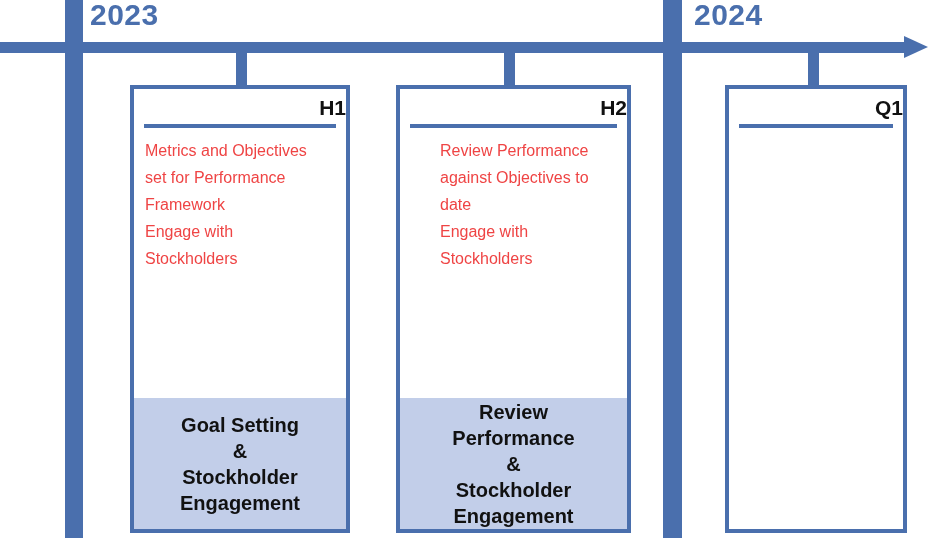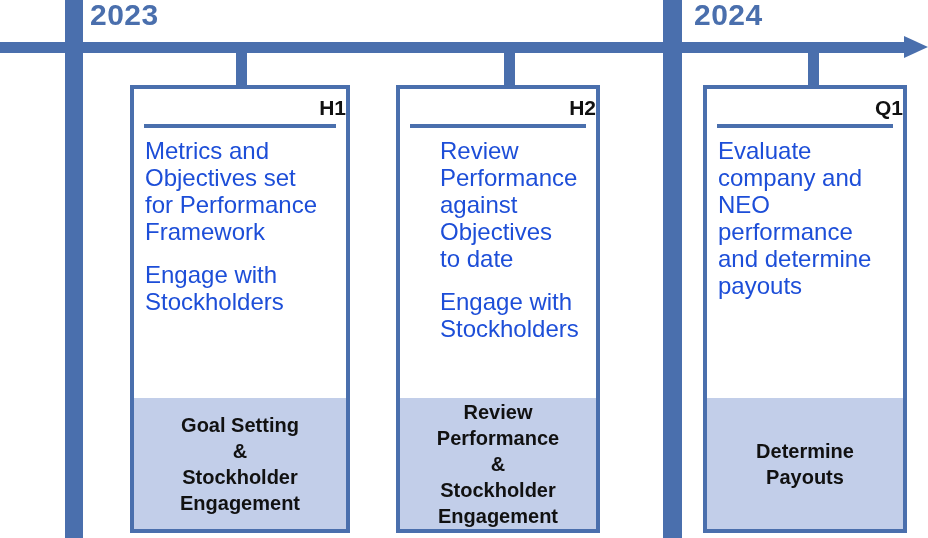--- a/index.html
+++ b/index.html
@@ -56,45 +56,45 @@
   .card {
     position: absolute;
     top: 85px; height: 448px;
     box-sizing: border-box;
     border: 4px solid #4a6fad;
     background: #ffffff;
     display: flex;
     flex-direction: column;
   }
   .card.c1 { left: 130px; width: 220px; }
-  .card.c2 { left: 396px; width: 204px; }
-  .card.c3 { left: 703px; width: 204px; }
+  .card.c2 { left: 396px; width: 235px; }
+  .card.c3 { left: 725px; width: 182px; }
   .card-title {
     text-align: right;
     font-weight: bold;
     font-size: 21px;
     color: #111111;
     padding: 7px 0 4px 0;
   }
   .card-rule {
     height: 4px;
     background: #4a6fad;
     margin: 0 10px;
   }
   .card-body {
     flex: 1;
-    font-size: 24px;
+    font-size: 16px;
     line-height: 27px;
-    color: #1d4ed8;
+    color: #ef4444;
     padding: 9px 20px 0 11px;
   }
   .card.c1 .card-body { padding-right: 23px; }
   .card.c2 .card-body { padding-right: 20px; padding-left: 40px; }
   .card.c3 .card-body { padding-right: 6px; }
-  .para + .para { margin-top: 16px; }
+  .para + .para { }
   .card-footer {
     height: 131px;
     background: #c2cee9;
     display: flex;
     align-items: center;
     justify-content: center;
     text-align: center;
     font-weight: bold;
     font-size: 20px;
     line-height: 26px;
@@ -142,20 +142,15 @@
     <div class="card-footer">Review
 Performance
 &amp;
 Stockholder
 Engagement</div>
   </div>
 
   <div class="card c3">
     <div class="card-title">Q1</div>
     <div class="card-rule"></div>
-    <div class="card-body">
-      <div class="para">Evaluate company and NEO performance and determine payouts</div>
-    </div>
-    <div class="card-footer">Determine
-Payouts</div>
   </div>
 
 </div>
 
 </body></html>

